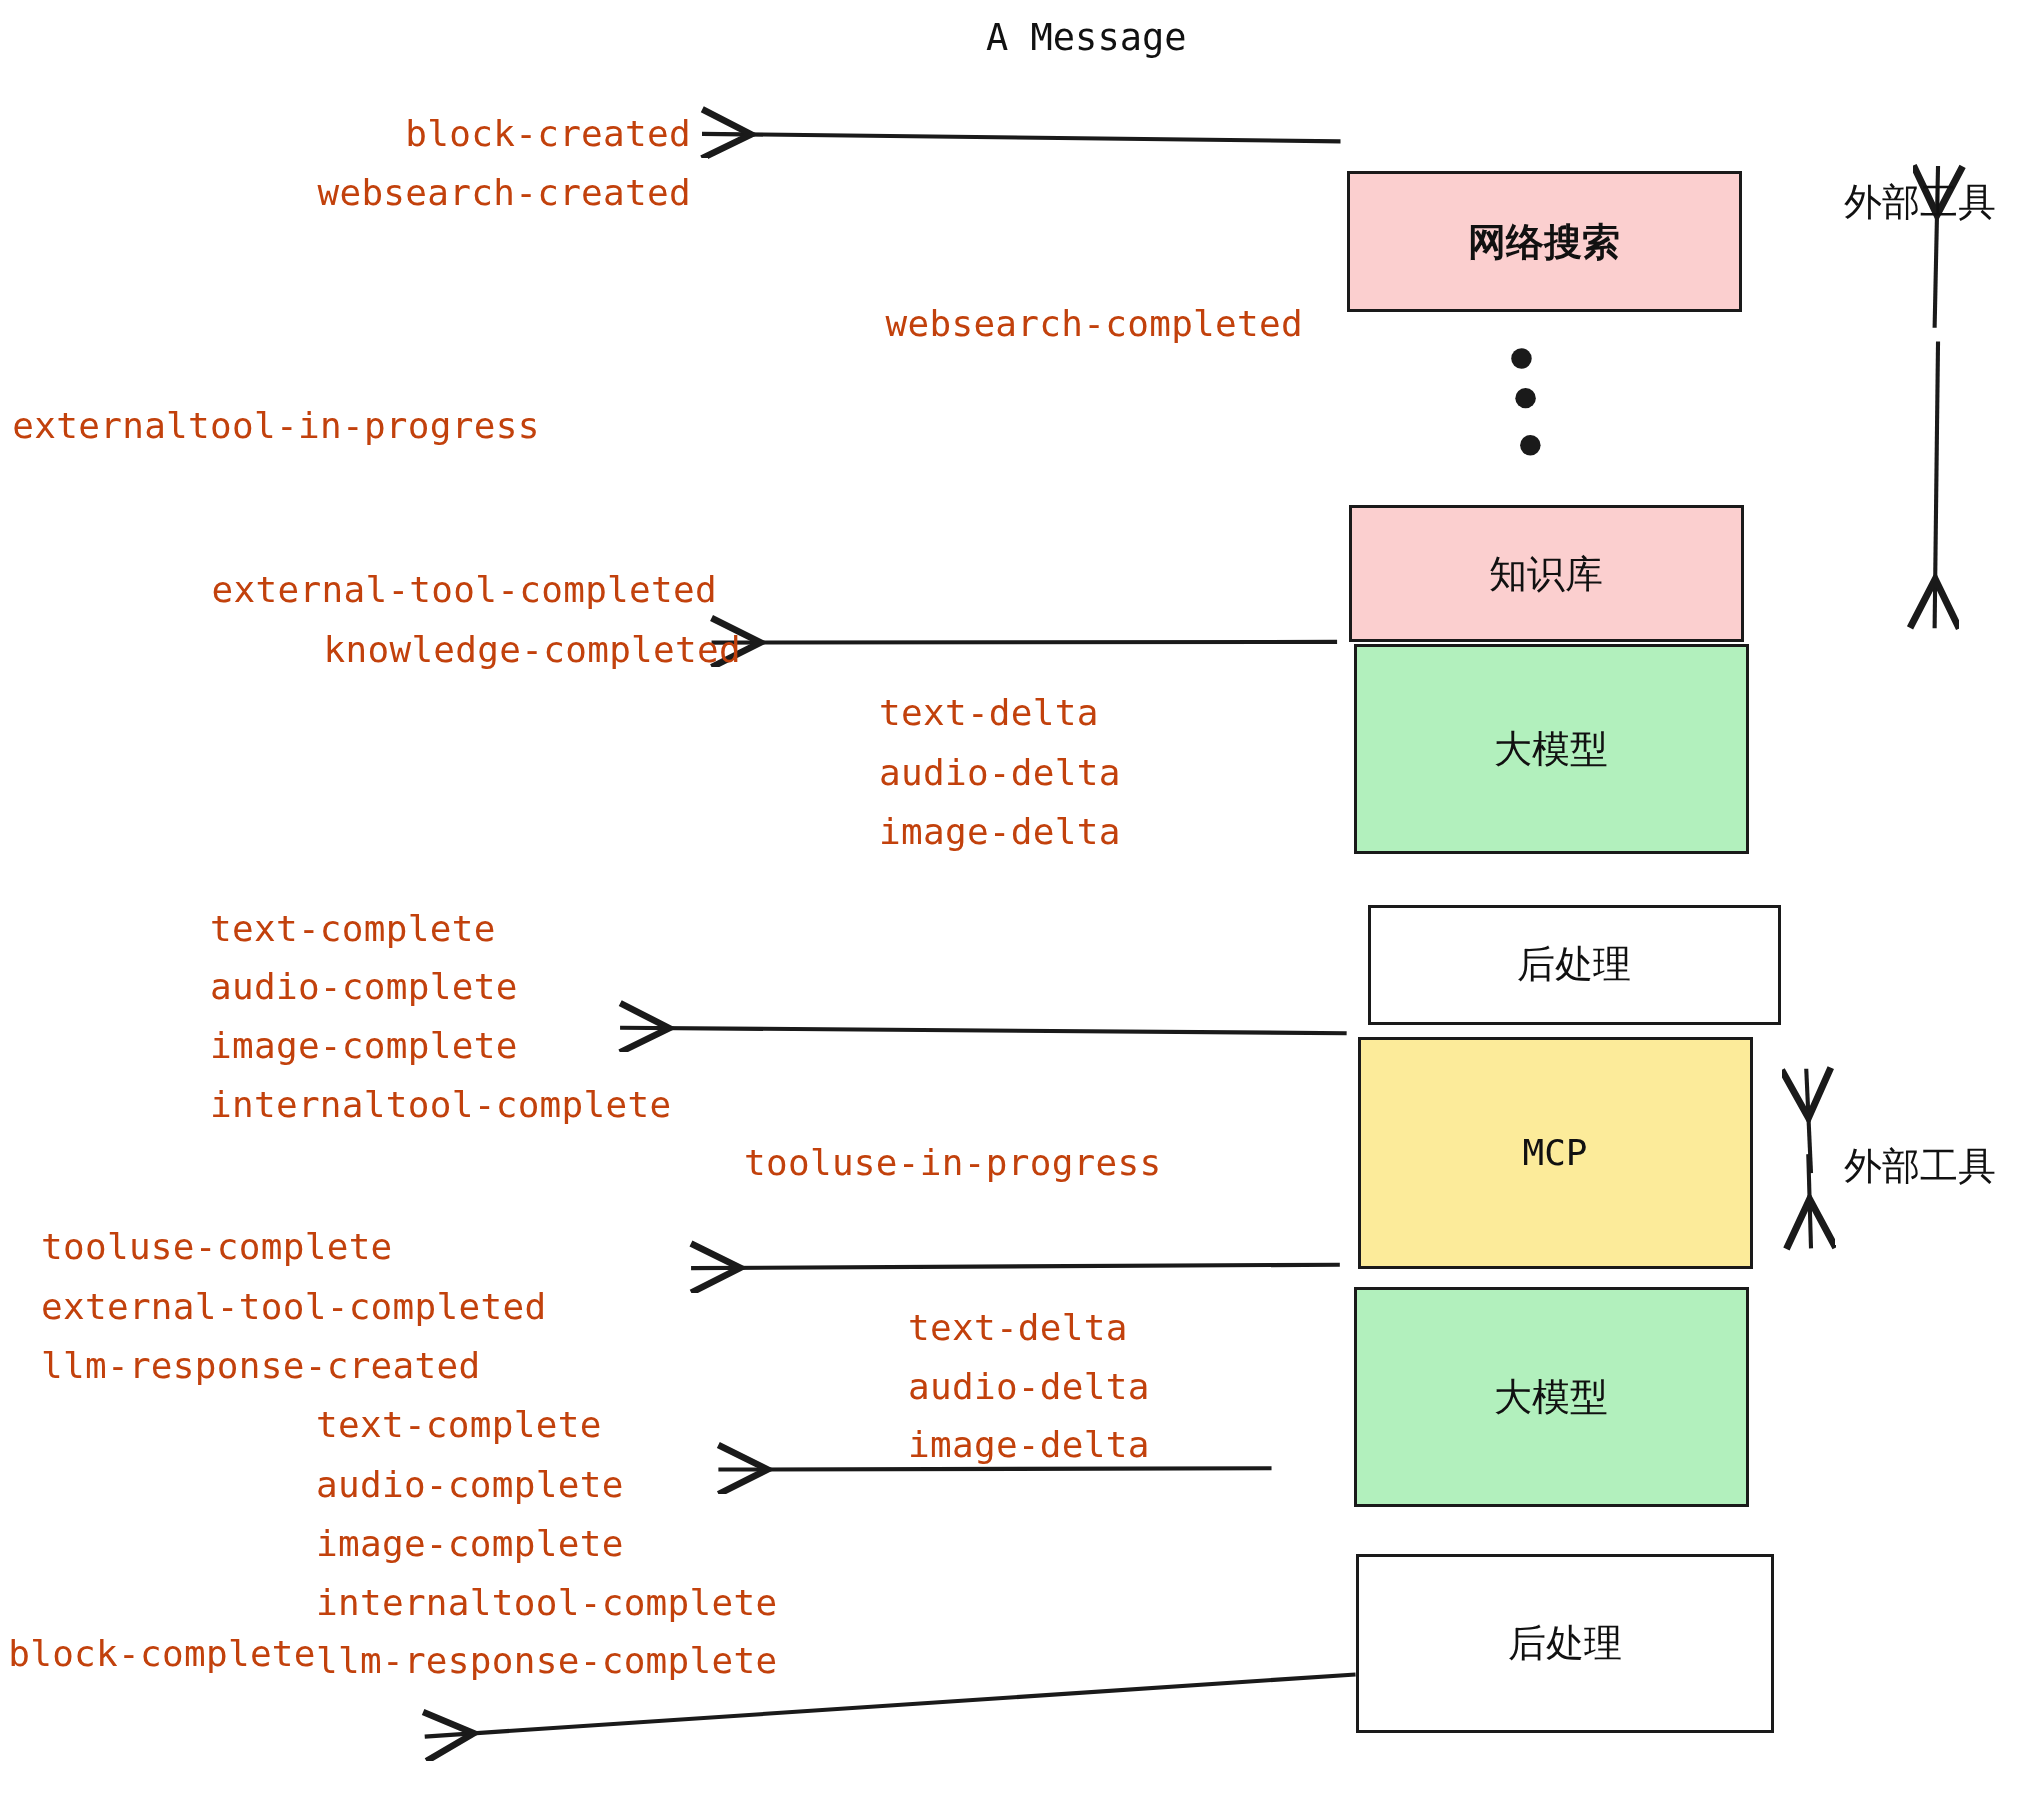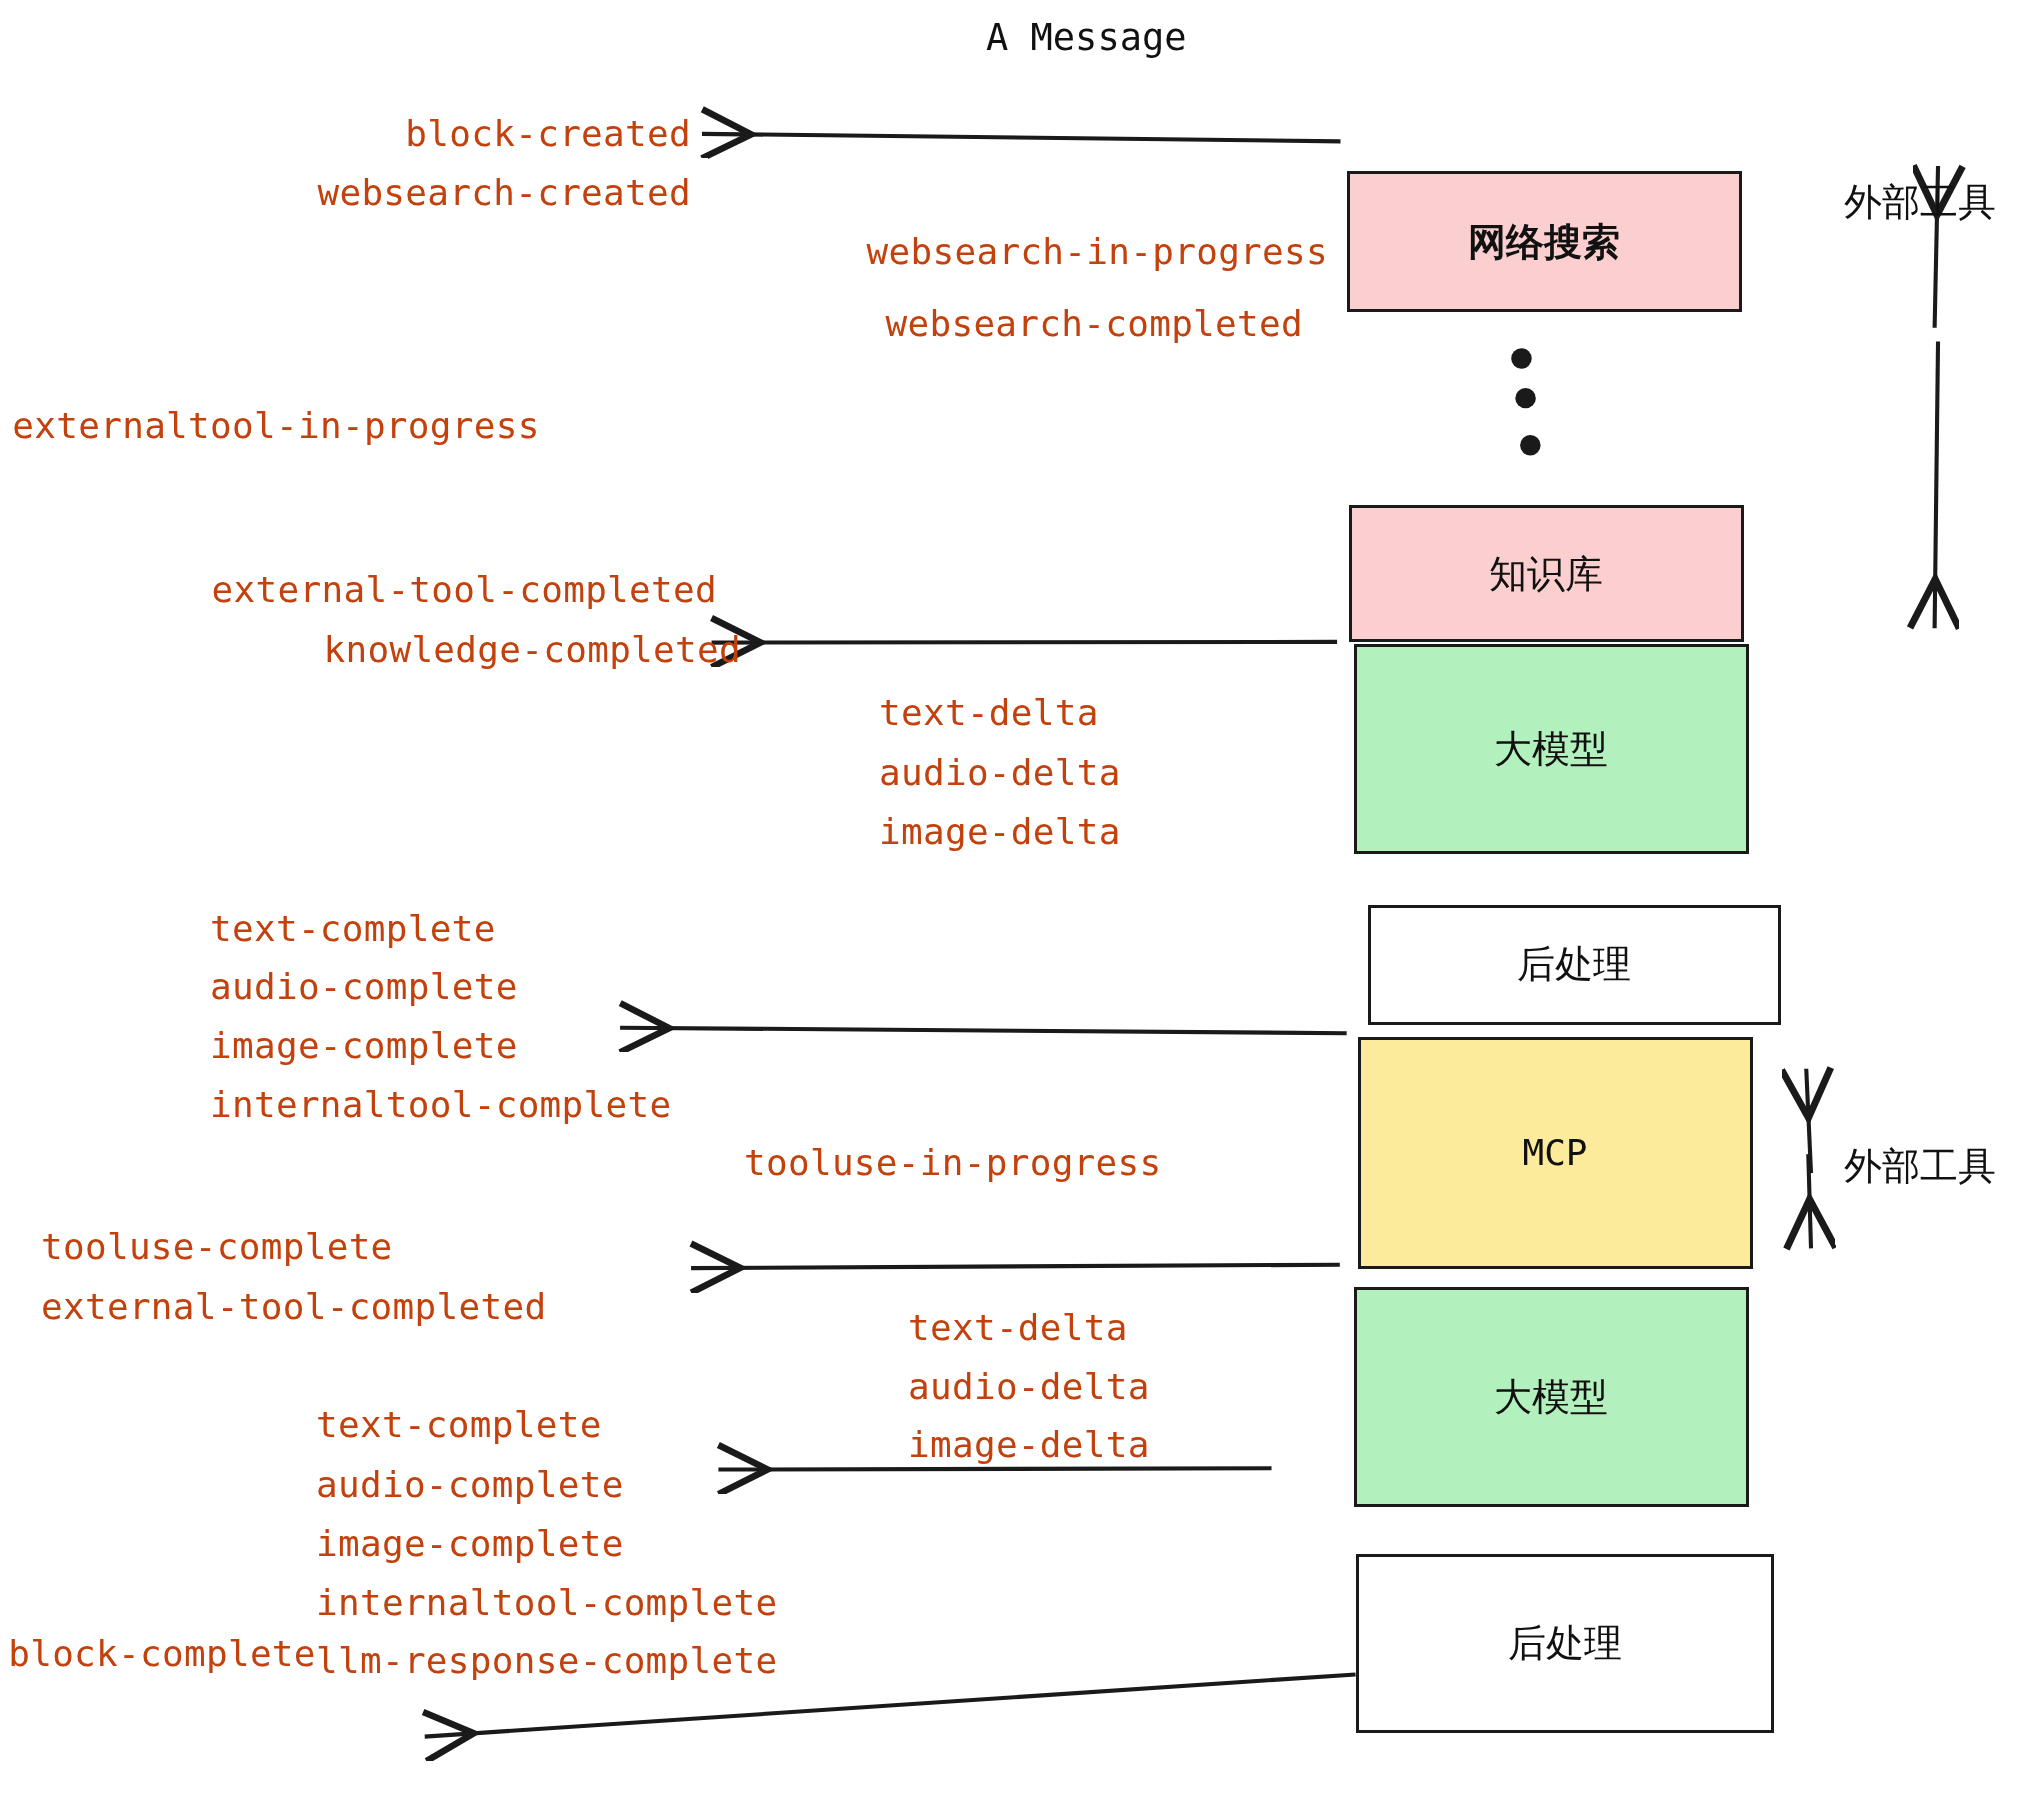--- a/index.html
+++ b/index.html
@@ -149,36 +149,36 @@
   <div class="boxlabel" style="left:1551px; top:1397px;">大模型</div>
 
   <div class="node-box" style="left:1356px; top:1554px; width:418px; height:179px; background:#FFFFFF;"></div>
   <div class="boxlabel" style="left:1565px; top:1643px;">后处理</div>
 
   <div class="sidelabel" style="left:1844px; top:183px;">外部工具</div>
   <div class="sidelabel" style="left:1844px; top:1147px;">外部工具</div>
 
   <div class="evt r" style="left:691px; top:116px;">block-created</div>
   <div class="evt r" style="left:691px; top:175px;">websearch-created</div>
-  <div class="evt r" style="left:1328px; top:234px;">websearch-in-progress</div>
   <div class="evt r" style="left:1303px; top:306px;">websearch-completed</div>
   <div class="evt" style="left:12.3px;   top:408px;">externaltool-in-progress</div>
   <div class="evt r" style="left:717px; top:572px;">external-tool-completed</div>
   <div class="evt r" style="left:717px; top:632px;margin-left:24px;">knowledge-completed</div>
   <div class="evt" style="left:879px; top:695px;">text-delta</div>
   <div class="evt" style="left:879px; top:755px;">audio-delta</div>
   <div class="evt" style="left:879px; top:814px;">image-delta</div>
   <div class="evt" style="left:210px;  top:911px;">text-complete</div>
   <div class="evt" style="left:210px;  top:969px;">audio-complete</div>
   <div class="evt" style="left:210px;  top:1028px;">image-complete</div>
   <div class="evt" style="left:210px;  top:1087px;">internaltool-complete</div>
   <div class="evt" style="left:744px; top:1145px;">tooluse-in-progress</div>
   <div class="evt" style="left:41px;   top:1229px;">tooluse-complete</div>
   <div class="evt" style="left:41px;   top:1289px;">external-tool-completed</div>
   <div class="evt" style="left:908px; top:1310px;">text-delta</div>
+  <div class="evt" style="left:41px;   top:1348px;">llm-response-created</div>
   <div class="evt" style="left:908px; top:1369px;">audio-delta</div>
   <div class="evt" style="left:316px;  top:1407px;">text-complete</div>
   <div class="evt" style="left:908px; top:1427px;">image-delta</div>
   <div class="evt" style="left:316px;  top:1467px;">audio-complete</div>
   <div class="evt" style="left:316px;  top:1526px;">image-complete</div>
   <div class="evt" style="left:316px;  top:1585px;">internaltool-complete</div>
   <div class="evt" style="left:316px;  top:1643px;">llm-response-complete</div>
   <div class="evt" style="left:8.2px;   top:1636px;text-align:right;">block-complete</div>
 
 </div>

